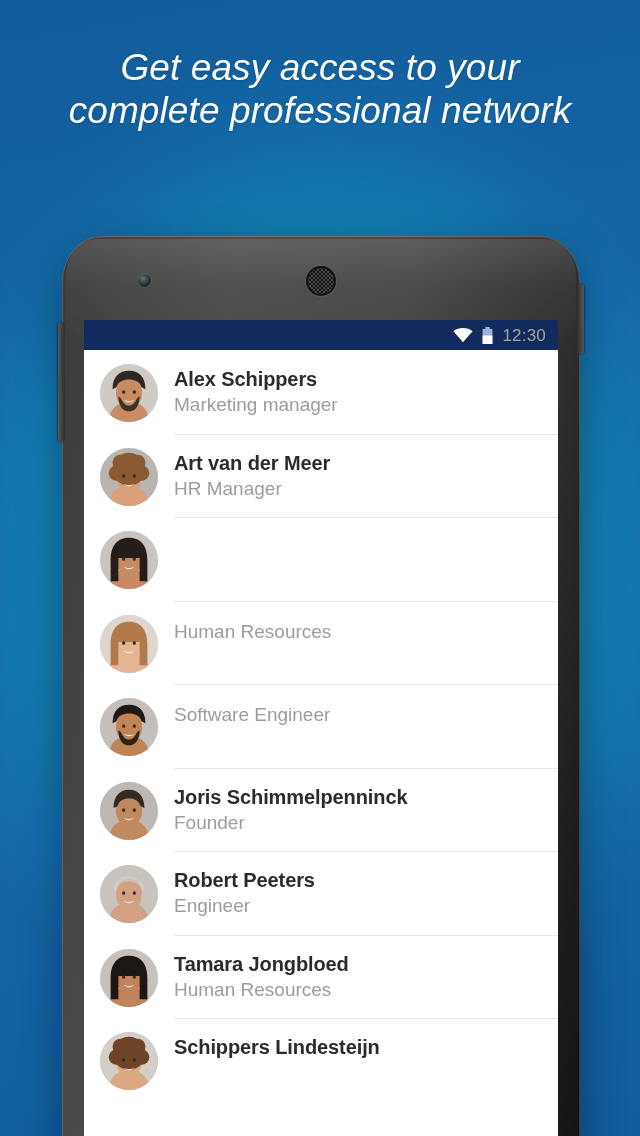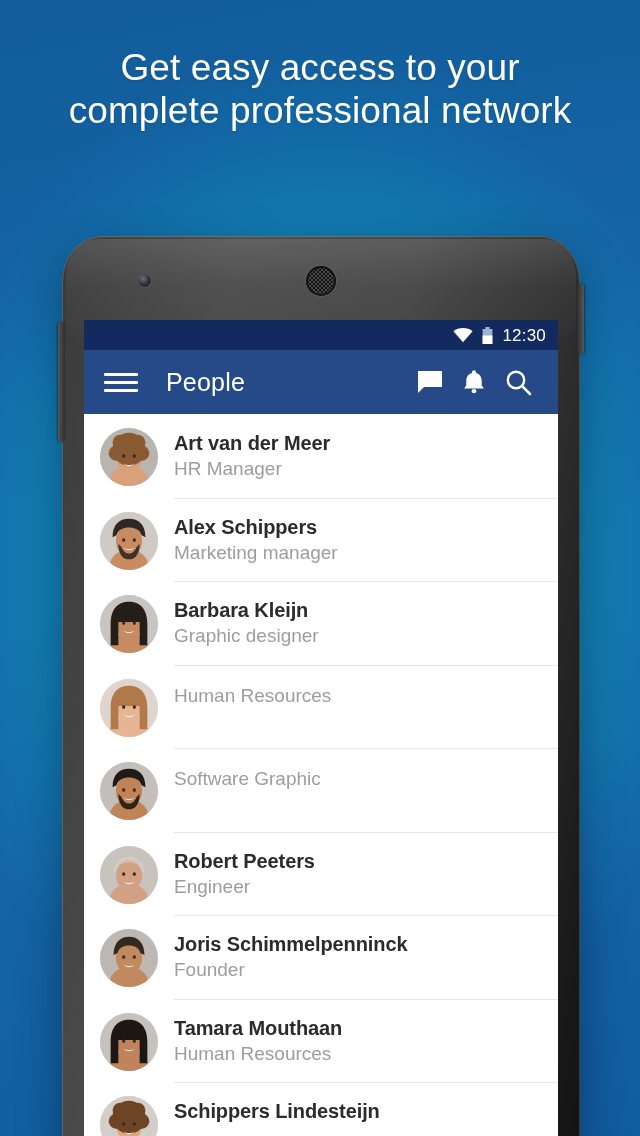--- a/index.html
+++ b/index.html
@@ -25,20 +25,21 @@
   #headline {
     position:absolute; left:0; right:0; top:46px;
     text-align:center;
     color:#ffffff;
     font-size:37px;
     line-height:43px;
     font-weight:400;
     letter-spacing:.1px;
     text-shadow:0 1px 2px rgba(0,40,70,.18);
     padding:0 60px;
+    font-style:italic;
   }
 
   
   #phone {
     position:absolute;
     left:62px; top:236px;
     width:518px; height:940px;
   }
   #phone-body{
     position:absolute; inset:0;
@@ -112,21 +113,21 @@
   
   #statusbar{
     height:30px;
     background:#132a5e;
     display:flex; align-items:center; justify-content:flex-end;
     padding-right:12px;
     gap:9px;
     color:#fff;
   }
   #status-time{
-    font-size:17px; line-height:17px; font-weight:400; color:#ffffff;
+    font-size:17px; line-height:17px; font-weight:400; color:#a3a3a3;
     letter-spacing:.2px;
   }
   .sb-icon{ display:flex; align-items:center; }
 
   
   #appbar{
     height:64px;
     background:#264a87;
     display:flex; align-items:center;
     padding:0 18px 0 20px;
@@ -219,48 +220,40 @@
       <span class="sb-icon">
         <svg width="11" height="17" viewBox="0 0 11 17">
           <rect x="3.4" y="0" width="4.2" height="2" fill="#9fb2d6"></rect>
           <rect x="0.6" y="2" width="9.8" height="15" fill="#9fb2d6"></rect>
           <rect x="0.6" y="8.5" width="9.8" height="8.5" fill="#ffffff"></rect>
         </svg>
       </span>
       <span id="status-time">12:30</span>
     </div>
 
-    <div id="appbar">
-      <div id="menu-btn">
-        <span></span>
-          <span></span>
-          <span></span>
-      </div>
-      <div id="appbar-title">People</div>
-
-      <div class="bar-icon">
-        <svg width="26" height="24" viewBox="0 0 26 24">
-          <path d="M1 1 H25 V17 H7 L1 23 Z" fill="#ffffff"></path>
-        </svg>
-      </div>
-      <div class="bar-icon">
-        <svg width="24" height="26" viewBox="0 0 24 26">
-          <path d="M12 1.2 c-1.1 0-2 .8-2 1.9 v.9 C6.4 4.9 4.3 8 4.3 11.8 v4.4 L2.2 19.5 h19.6 l-2.1-3.3 v-4.4 C19.7 8 17.6 4.9 14 4 v-.9 c0-1.1-.9-1.9-2-1.9 z" fill="#ffffff"></path>
-          <ellipse cx="12" cy="22.2" rx="2.3" ry="2.1" fill="#ffffff"></ellipse>
-        </svg>
-      </div>
-      <div class="bar-icon">
-        <svg width="27" height="27" viewBox="0 0 27 27">
-          <circle cx="11" cy="11" r="8.2" fill="none" stroke="#ffffff" stroke-width="2.4"></circle>
-          <line x1="17.2" y1="17.2" x2="25" y2="25" stroke="#ffffff" stroke-width="2.6" stroke-linecap="round"></line>
-        </svg>
-      </div>
-    </div>
 
     <div id="people-list">
+        <div class="person-row">
+          <div class="avatar">
+            <svg viewBox="0 0 60 60" preserveAspectRatio="xMidYMid slice">
+    <rect width="60" height="60" fill="#cfcac4"></rect>
+    <ellipse cx="30" cy="56" rx="20" ry="17" fill="#c98c62"></ellipse>
+    <ellipse cx="30" cy="30" rx="13.5" ry="16" fill="#c98c62"></ellipse>
+    <path d="M13 26 C13 13 20 7 30 7 C40 7 47 13 47 26 L43 24 C41 18 36 16 30 16 C24 16 19 18 17 24 Z" fill="#2e2722"></path>
+    <ellipse cx="24.5" cy="29" rx="1.7" ry="1.9" fill="#3a2a22"></ellipse>
+    <ellipse cx="35.5" cy="29" rx="1.7" ry="1.9" fill="#3a2a22"></ellipse>
+    <path d="M24 37 Q30 42 36 37 Q30 40 24 37 Z" fill="#ffffff"></path>
+    <path d="M19 33 C19 44 24 49 30 49 C36 49 41 44 41 33 L38 36 C36 41 33 43 30 43 C27 43 24 41 22 36 Z" fill="#2e2722" opacity=".9"></path>
+  </svg>
+          </div>
+          <div class="person-text">
+            <div class="person-name">Alex Schippers</div>
+            <div class="person-role">Marketing manager</div>
+          </div>
+        </div>
         <div class="person-row">
           <div class="avatar">
             <svg viewBox="0 0 60 60" preserveAspectRatio="xMidYMid slice">
     <rect width="60" height="60" fill="#b8b4b0"></rect>
     <ellipse cx="30" cy="56" rx="20" ry="17" fill="#d9a07a"></ellipse>
     <ellipse cx="30" cy="30" rx="13.5" ry="16" fill="#d9a07a"></ellipse>
     <circle cx="30" cy="22" r="17" fill="#8a5a33"></circle>
             <circle cx="17" cy="26" r="8" fill="#8a5a33"></circle>
             <circle cx="43" cy="26" r="8" fill="#8a5a33"></circle>
             <circle cx="21" cy="15" r="8" fill="#8a5a33"></circle>
@@ -272,52 +265,30 @@
   </svg>
           </div>
           <div class="person-text">
             <div class="person-name">Art van der Meer</div>
             <div class="person-role">HR Manager</div>
           </div>
         </div>
         <div class="person-row">
           <div class="avatar">
             <svg viewBox="0 0 60 60" preserveAspectRatio="xMidYMid slice">
-    <rect width="60" height="60" fill="#cfcac4"></rect>
-    <ellipse cx="30" cy="56" rx="20" ry="17" fill="#c98c62"></ellipse>
-    <ellipse cx="30" cy="30" rx="13.5" ry="16" fill="#c98c62"></ellipse>
-    <path d="M13 26 C13 13 20 7 30 7 C40 7 47 13 47 26 L43 24 C41 18 36 16 30 16 C24 16 19 18 17 24 Z" fill="#2e2722"></path>
-    <ellipse cx="24.5" cy="29" rx="1.7" ry="1.9" fill="#3a2a22"></ellipse>
-    <ellipse cx="35.5" cy="29" rx="1.7" ry="1.9" fill="#3a2a22"></ellipse>
-    <path d="M24 37 Q30 42 36 37 Q30 40 24 37 Z" fill="#ffffff"></path>
-    <path d="M19 33 C19 44 24 49 30 49 C36 49 41 44 41 33 L38 36 C36 41 33 43 30 43 C27 43 24 41 22 36 Z" fill="#2e2722" opacity=".9"></path>
-  </svg>
-          </div>
-          <div class="person-text">
-            <div class="person-name">Alex Schippers</div>
-            <div class="person-role">Marketing manager</div>
-          </div>
-        </div>
-        <div class="person-row">
-          <div class="avatar">
-            <svg viewBox="0 0 60 60" preserveAspectRatio="xMidYMid slice">
     <rect width="60" height="60" fill="#c9c4bf"></rect>
     <ellipse cx="30" cy="56" rx="20" ry="17" fill="#c78a62"></ellipse>
     <ellipse cx="30" cy="30" rx="13.5" ry="16" fill="#c78a62"></ellipse>
     <path d="M11 30 C11 14 19 7 30 7 C41 7 49 14 49 30 L49 52 L41 52 L41 28 L19 28 L19 52 L11 52 Z" fill="#241d18"></path>
     <ellipse cx="24.5" cy="29" rx="1.7" ry="1.9" fill="#3a2a22"></ellipse>
     <ellipse cx="35.5" cy="29" rx="1.7" ry="1.9" fill="#3a2a22"></ellipse>
     <path d="M24 37 Q30 42 36 37 Q30 40 24 37 Z" fill="#ffffff"></path>
 
   </svg>
           </div>
-          <div class="person-text">
-            <div class="person-name">Barbara Kleijn</div>
-            <div class="person-role">Graphic designer</div>
-          </div>
         </div>
         <div class="person-row">
           <div class="avatar">
             <svg viewBox="0 0 60 60" preserveAspectRatio="xMidYMid slice">
     <rect width="60" height="60" fill="#ded6ce"></rect>
     <ellipse cx="30" cy="56" rx="20" ry="17" fill="#e6b694"></ellipse>
     <ellipse cx="30" cy="30" rx="13.5" ry="16" fill="#e6b694"></ellipse>
     <path d="M11 30 C11 14 19 7 30 7 C41 7 49 14 49 30 L49 52 L41 52 L41 28 L19 28 L19 52 L11 52 Z" fill="#b2794a"></path>
     <ellipse cx="24.5" cy="29" rx="1.7" ry="1.9" fill="#3a2a22"></ellipse>
     <ellipse cx="35.5" cy="29" rx="1.7" ry="1.9" fill="#3a2a22"></ellipse>
@@ -336,21 +307,39 @@
     <ellipse cx="30" cy="56" rx="20" ry="17" fill="#c08456"></ellipse>
     <ellipse cx="30" cy="30" rx="13.5" ry="16" fill="#c08456"></ellipse>
     <path d="M13 26 C13 13 20 7 30 7 C40 7 47 13 47 26 L43 24 C41 18 36 16 30 16 C24 16 19 18 17 24 Z" fill="#1f1a15"></path>
     <ellipse cx="24.5" cy="29" rx="1.7" ry="1.9" fill="#3a2a22"></ellipse>
     <ellipse cx="35.5" cy="29" rx="1.7" ry="1.9" fill="#3a2a22"></ellipse>
     <path d="M24 37 Q30 42 36 37 Q30 40 24 37 Z" fill="#ffffff"></path>
     <path d="M19 33 C19 44 24 49 30 49 C36 49 41 44 41 33 L38 36 C36 41 33 43 30 43 C27 43 24 41 22 36 Z" fill="#1f1a15" opacity=".9"></path>
   </svg>
           </div>
           <div class="person-text">
-            <div class="person-role">Software Graphic</div>
+            <div class="person-role">Software Engineer</div>
+          </div>
+        </div>
+        <div class="person-row">
+          <div class="avatar">
+            <svg viewBox="0 0 60 60" preserveAspectRatio="xMidYMid slice">
+    <rect width="60" height="60" fill="#bdb8b3"></rect>
+    <ellipse cx="30" cy="56" rx="20" ry="17" fill="#c08a5e"></ellipse>
+    <ellipse cx="30" cy="30" rx="13.5" ry="16" fill="#c08a5e"></ellipse>
+    <path d="M14 27 C14 14 21 8 30 8 C39 8 46 14 46 27 L42 25 C40 19 36 17 30 17 C24 17 20 19 18 25 Z" fill="#33291f"></path>
+    <ellipse cx="24.5" cy="29" rx="1.7" ry="1.9" fill="#3a2a22"></ellipse>
+    <ellipse cx="35.5" cy="29" rx="1.7" ry="1.9" fill="#3a2a22"></ellipse>
+    <path d="M24 37 Q30 42 36 37 Q30 40 24 37 Z" fill="#ffffff"></path>
+
+  </svg>
+          </div>
+          <div class="person-text">
+            <div class="person-name">Joris Schimmelpenninck</div>
+            <div class="person-role">Founder</div>
           </div>
         </div>
         <div class="person-row">
           <div class="avatar">
             <svg viewBox="0 0 60 60" preserveAspectRatio="xMidYMid slice">
     <rect width="60" height="60" fill="#c8c3bd"></rect>
     <ellipse cx="30" cy="56" rx="20" ry="17" fill="#d2a184"></ellipse>
     <ellipse cx="30" cy="30" rx="13.5" ry="16" fill="#d2a184"></ellipse>
     <path d="M14 28 C14 17 21 11 30 11 C39 11 46 17 46 28 L43 27 C42 20 37 17 30 17 C23 17 18 20 17 27 Z" fill="#d8d4cf" opacity=".55"></path>
     <ellipse cx="24.5" cy="29" rx="1.7" ry="1.9" fill="#3a2a22"></ellipse>
@@ -360,50 +349,32 @@
   </svg>
           </div>
           <div class="person-text">
             <div class="person-name">Robert Peeters</div>
             <div class="person-role">Engineer</div>
           </div>
         </div>
         <div class="person-row">
           <div class="avatar">
             <svg viewBox="0 0 60 60" preserveAspectRatio="xMidYMid slice">
-    <rect width="60" height="60" fill="#bdb8b3"></rect>
-    <ellipse cx="30" cy="56" rx="20" ry="17" fill="#c08a5e"></ellipse>
-    <ellipse cx="30" cy="30" rx="13.5" ry="16" fill="#c08a5e"></ellipse>
-    <path d="M14 27 C14 14 21 8 30 8 C39 8 46 14 46 27 L42 25 C40 19 36 17 30 17 C24 17 20 19 18 25 Z" fill="#33291f"></path>
-    <ellipse cx="24.5" cy="29" rx="1.7" ry="1.9" fill="#3a2a22"></ellipse>
-    <ellipse cx="35.5" cy="29" rx="1.7" ry="1.9" fill="#3a2a22"></ellipse>
-    <path d="M24 37 Q30 42 36 37 Q30 40 24 37 Z" fill="#ffffff"></path>
-
-  </svg>
-          </div>
-          <div class="person-text">
-            <div class="person-name">Joris Schimmelpenninck</div>
-            <div class="person-role">Founder</div>
-          </div>
-        </div>
-        <div class="person-row">
-          <div class="avatar">
-            <svg viewBox="0 0 60 60" preserveAspectRatio="xMidYMid slice">
     <rect width="60" height="60" fill="#c6c1bb"></rect>
     <ellipse cx="30" cy="56" rx="20" ry="17" fill="#c0835c"></ellipse>
     <ellipse cx="30" cy="30" rx="13.5" ry="16" fill="#c0835c"></ellipse>
     <path d="M11 30 C11 14 19 7 30 7 C41 7 49 14 49 30 L49 52 L41 52 L41 28 L19 28 L19 52 L11 52 Z" fill="#1c1713"></path>
     <ellipse cx="24.5" cy="29" rx="1.7" ry="1.9" fill="#3a2a22"></ellipse>
     <ellipse cx="35.5" cy="29" rx="1.7" ry="1.9" fill="#3a2a22"></ellipse>
     <path d="M24 37 Q30 42 36 37 Q30 40 24 37 Z" fill="#ffffff"></path>
 
   </svg>
           </div>
           <div class="person-text">
-            <div class="person-name">Tamara Mouthaan</div>
+            <div class="person-name">Tamara Jongbloed</div>
             <div class="person-role">Human Resources</div>
           </div>
         </div>
         <div class="person-row">
           <div class="avatar">
             <svg viewBox="0 0 60 60" preserveAspectRatio="xMidYMid slice">
     <rect width="60" height="60" fill="#d3cec8"></rect>
     <ellipse cx="30" cy="56" rx="20" ry="17" fill="#dba883"></ellipse>
     <ellipse cx="30" cy="30" rx="13.5" ry="16" fill="#dba883"></ellipse>
     <circle cx="30" cy="22" r="17" fill="#6d4426"></circle>

